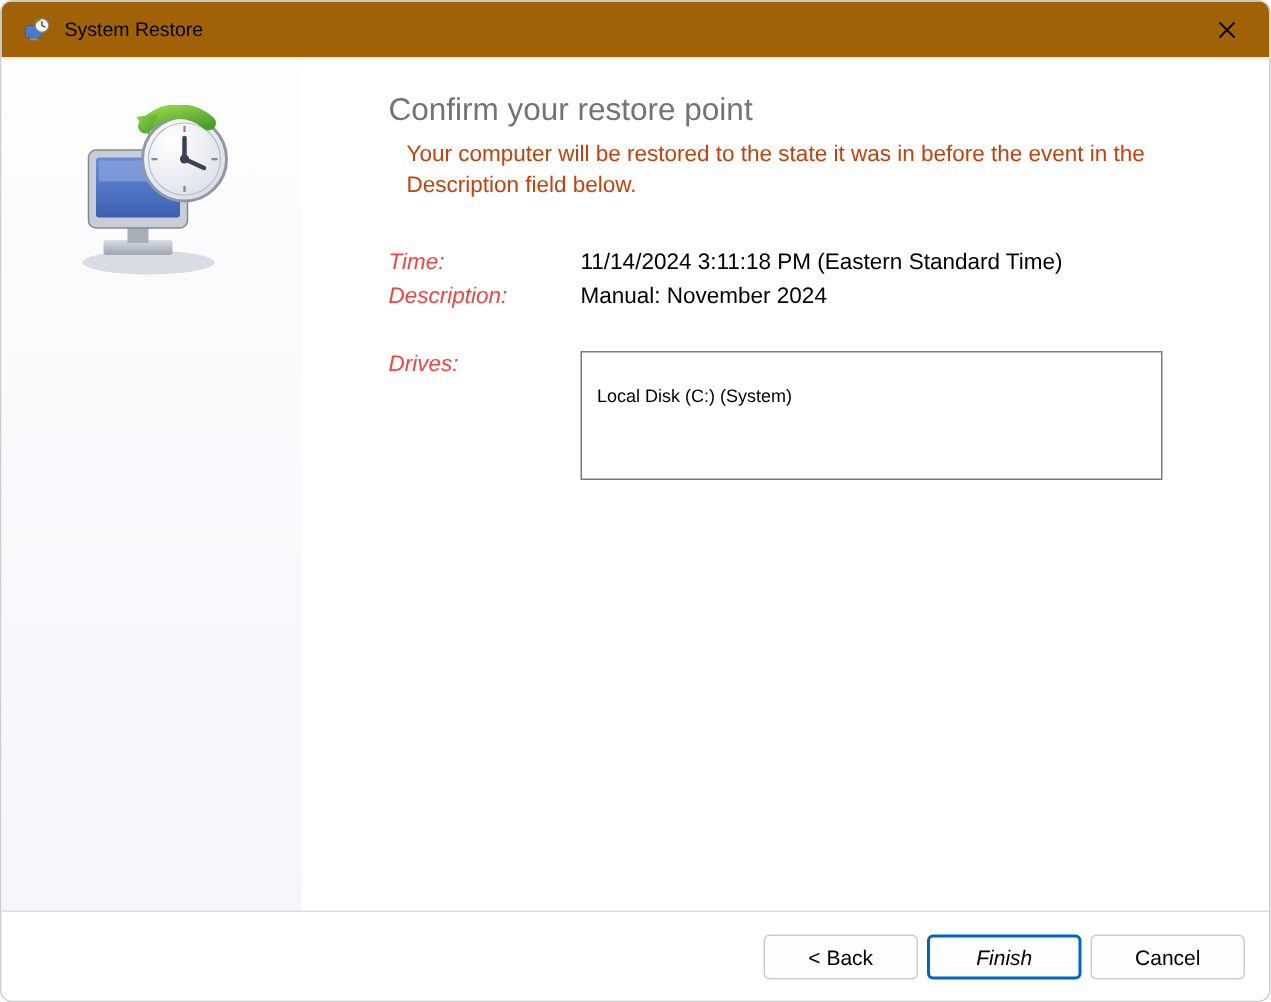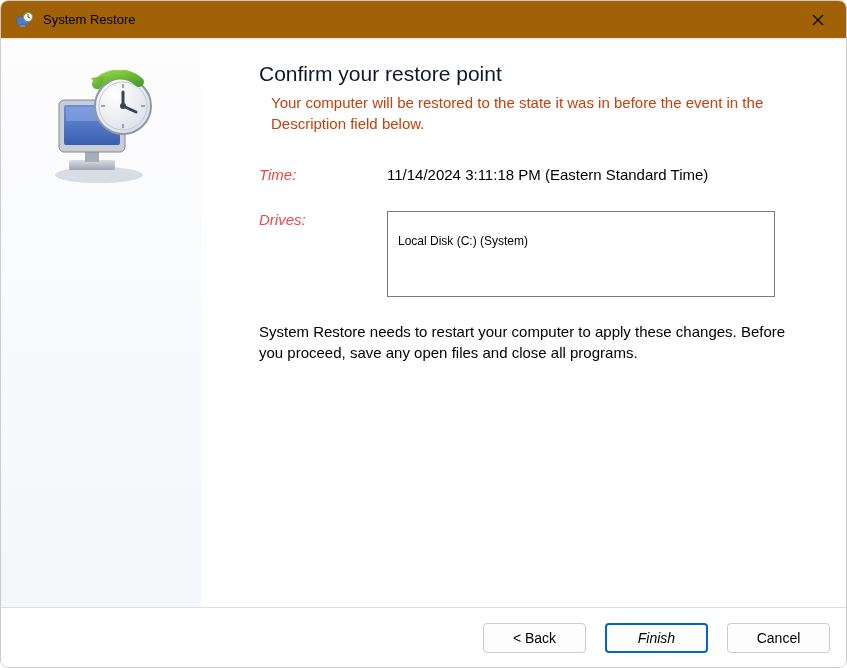--- a/index.html
+++ b/index.html
@@ -60,21 +60,21 @@
     .restore-graphic {
       width: 120px; height: 120px;
     }
     .form-area {
       flex: 1;
       padding: 22px 42px 20px 58px;
       color: #000;
     }
     .heading {
       font-size: 21px;
-      color: #0f172a;
+      color: #737373;
       margin-bottom: 6px;
       font-weight: 400;
     }
     .subheading {
       font-size: 15px;
       margin-bottom: 32px;
       padding-left: 12px;
       color: #c2410c;
       line-height: 1.4;
     }
@@ -118,21 +118,21 @@
       font-size: 15px;
       line-height: 1.4;
     }
     .footer {
       height: 60px;
       border-top: 1px solid #ddd;
       display: flex;
       align-items: center;
       justify-content: flex-end;
       padding-right: 16px;
-      gap: 19px;
+      gap: 6px;
       background: #fff;
     }
     .btn {
       min-width: 103px;
       height: 30px;
       border: 1px solid #ccc;
       border-radius: 4px;
       background: #fdfdfd;
       font-size: 14px;
       cursor: pointer;
@@ -214,31 +214,34 @@
 
     <div class="form-area">
       <h1 class="heading">Confirm your restore point</h1>
       <p class="subheading">Your computer will be restored to the state it was in before the event in the Description field below.</p>
 
       <div class="row">
         <div class="label">Time:</div>
         <div class="value">11/14/2024 3:11:18 PM (Eastern Standard Time)</div>
       </div>
 
+      <div class="row">
+        <div class="label">Description:</div>
+        <div class="value">Manual: November 2024</div>
+      </div>
 
       <div class="row drives-row">
         <div class="label">Drives:</div>
         <div>
           <div class="drives-box">
             <div>Local Disk (C:) (System)</div>
           </div>
         </div>
       </div>
 
-      <p class="info-para2">System Restore needs to restart your computer to apply these changes. Before you proceed, save any open files and close all programs.</p>
     </div>
   </div>
 
   <div class="footer">
     <button class="btn">&lt; Back</button>
     <button class="btn primary">Finish</button>
     <button class="btn">Cancel</button>
   </div>
 </div>
 

